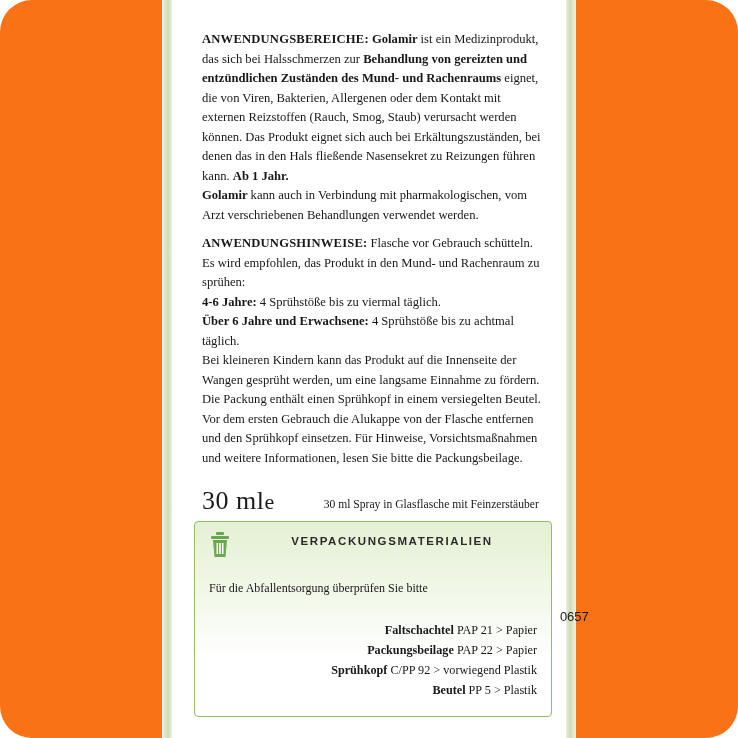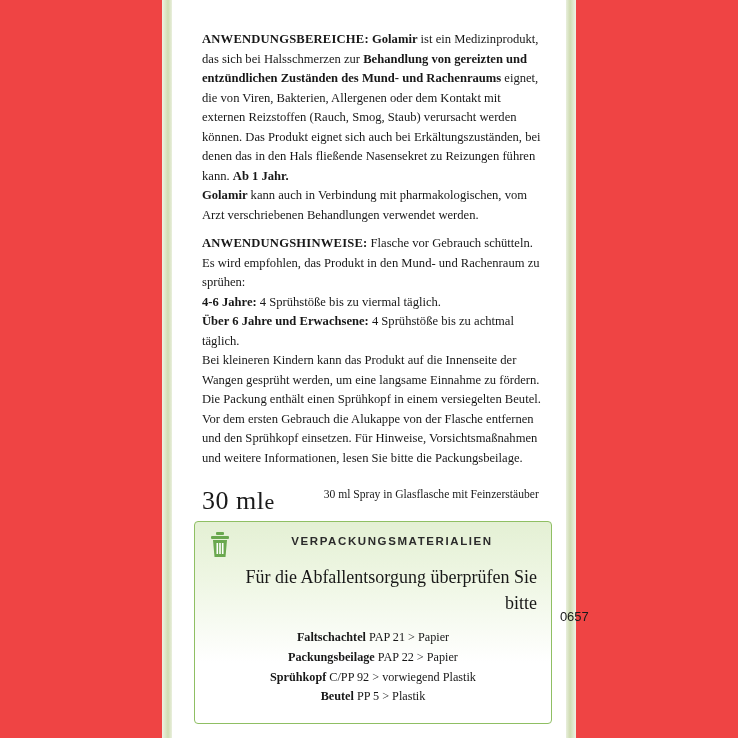--- a/index.html
+++ b/index.html
@@ -6,21 +6,22 @@
   body{
     width:738px;height:738px;
     background:#ffffff;
     font-family:"Liberation Serif", serif;
     color:#1a1a1a;
     overflow:hidden;
   }
   #page{
     position:relative;
     width:738px;height:738px;
-    background:#ef4444;
+    background:#f97316;
+    border-radius:32px;
   }
   
   .edge{
     position:absolute;top:0;bottom:0;width:10px;
     background:#c9d8a8;
   }
   .edge.left{left:162px;background:linear-gradient(to right,#eef2e4,#cfdcb2 60%,#e9efdd);}
   .edge.right{right:162px;background:linear-gradient(to left,#eef2e4,#cfdcb2 60%,#e9efdd);}
   .panel{
     position:absolute;
@@ -37,21 +38,21 @@
     font-size:12.6px;
     line-height:1.55;
     text-align:left;
     color:#181818;
   }
   .gap{height:9px;}
   .b{font-weight:bold;}
   .hdr{font-weight:bold;letter-spacing:.2px;}
   
   .vol-row{
-    display:flex;align-items:flex-start;gap:10px;margin-top:20px;
+    display:flex;align-items:flex-end;gap:10px;margin-top:20px;
   }
   .vol{
     font-size:26px;
     letter-spacing:.5px;
     line-height:1;
   }
   .vol .e{font-family:"Liberation Serif",serif;font-size:22px;}
   .vol-desc{
     font-size:11.6px;
     padding-bottom:3px;
@@ -103,29 +104,29 @@
     flex:1;
     text-align:center;
     font-family:"Liberation Sans",sans-serif;
     font-size:11.5px;
     font-weight:bold;
     letter-spacing:1.6px;
     color:#2b2b2b;
     padding-top:3px;
   }
   .rec-sub{
+    text-align:left;
+    font-size:12px;
+    line-height:1.45;
+    margin-top:18px;
+    color:#181818;
+  }
+  .rec-list{
+    margin-top:24px;
     text-align:right;
-    font-size:18px;
-    line-height:1.45;
-    margin-top:2px;
-    color:#181818;
-  }
-  .rec-list{
-    margin-top:12px;
-    text-align:center;
   }
   .rec-list div{
     font-size:12.2px;
     line-height:1.62;
     color:#181818;
   }
   .rec-list .b{font-weight:bold;}
 </style>
 </head>
 <body>

